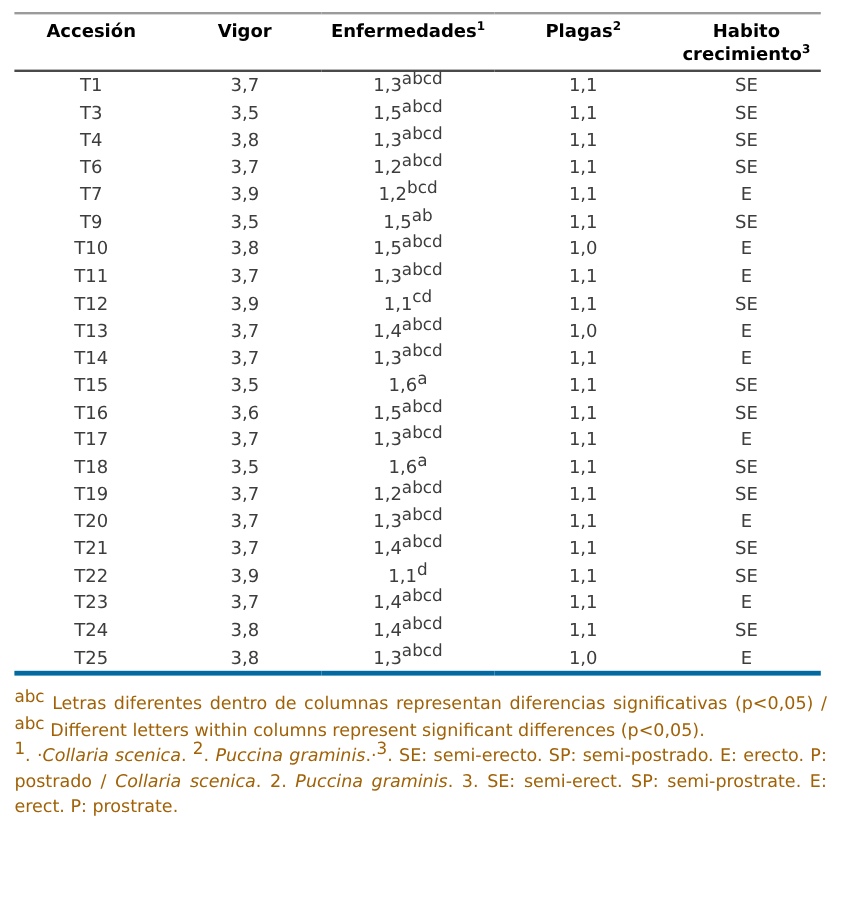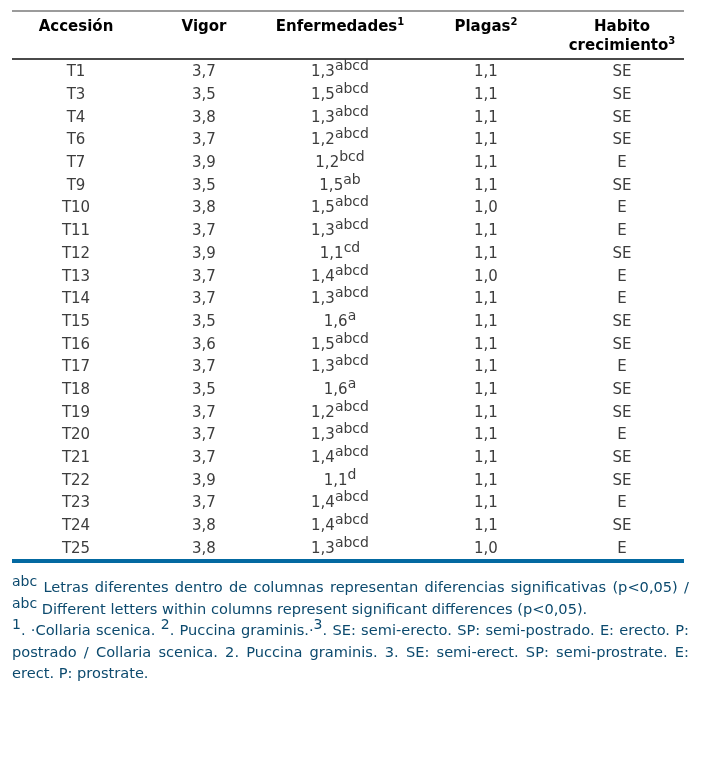--- a/index.html
+++ b/index.html
@@ -52,27 +52,27 @@
     line-height: 0;
     vertical-align: super;
     letter-spacing: 0;
   }
   sup.hdr-sup { font-size: 10px; }
   .footnotes {
     margin: 13px 12px 12px 12px;
     font-size: 14.6px;
     line-height: 21.5px;
     text-align: justify;
-    color: #0c4a6e;
+    color: #a16207;
   }
   .footnotes p {
     margin: 0;
     padding: 0;
   }
-  .footnotes .italic { }
+  .footnotes .italic { font-style: italic; }
 </style>
 </head>
 <body>
 
 <div class="table-wrap">
   <table>
     <colgroup>
       <col class="c1">
         <col class="c2">
         <col class="c3">

